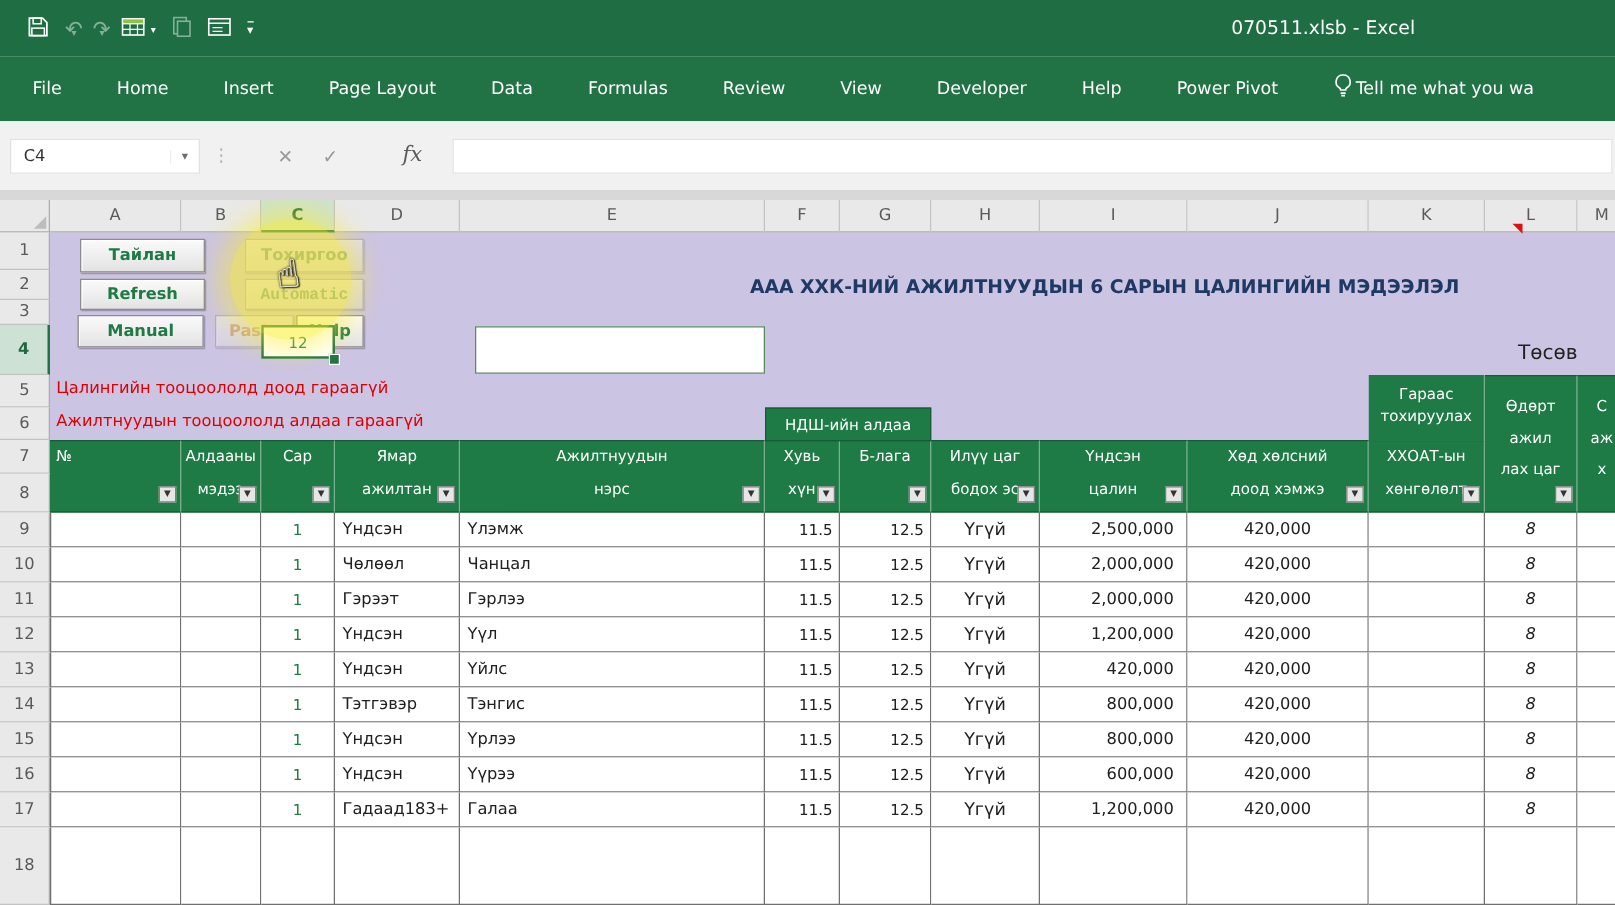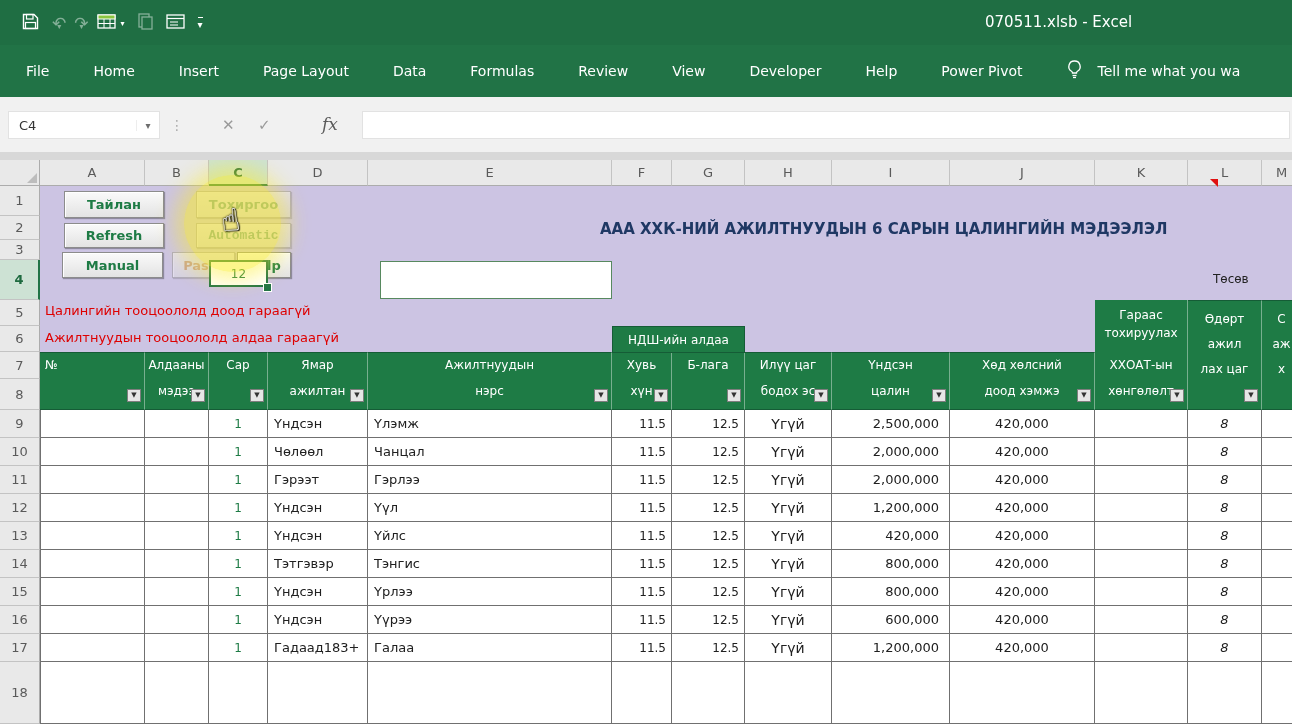--- a/index.html
+++ b/index.html
@@ -12,21 +12,21 @@
   .titlebar{position:absolute;left:0;top:0;width:1292px;height:45px;background:#1F6E43;}
   .qat{position:absolute;left:22px;top:10px;height:26px;display:flex;align-items:center;gap:13px;color:#fff;}
   .qat .glyph{font-size:17px;line-height:17px;color:#fff;}
   .qat .mini{font-size:8px;margin-left:-9px;margin-top:8px;}
   .dim{opacity:.45;}
   .win-title{position:absolute;left:985px;top:13px;color:#fff;font-size:15px;white-space:nowrap;}
   
   .tabs{position:absolute;left:0;top:45px;width:1292px;height:52px;background:#217346;
         display:flex;align-items:center;color:#fff;font-size:14px;padding-left:4px;overflow:hidden;}
   .tab{padding:0 22px;line-height:52px;white-space:nowrap;cursor:default;}
-  .tellme{display:flex;align-items:center;gap:16px;margin-left:22px;white-space:nowrap;}
+  .tellme{display:flex;align-items:center;gap:3px;margin-left:22px;white-space:nowrap;}
   
   .fbar{position:absolute;left:0;top:97px;width:1292px;height:55px;background:#F1F1F1;border-bottom:1px solid #CFCFCF;}
   .namebox{position:absolute;left:8px;top:14px;width:152px;height:28px;background:#fff;border:1px solid #E2E2E2;
            display:flex;align-items:center;font-size:13px;color:#333;box-sizing:border-box;}
   .namebox .nbval{padding-left:10px;flex:1;}
   .nb-arrow{width:22px;text-align:center;color:#6d6d6d;font-size:10px;border-left:1px solid #EDEDED;}
   .fsep{position:absolute;left:170px;top:20px;color:#ADADAD;font-size:14px;letter-spacing:1px;}
   .fbtn{position:absolute;top:19px;font-size:15px;color:#9A9A9A;}
   .fbx{left:222px;} .fbc{left:258px;}
   .fxl{position:absolute;left:322px;top:17px;font-family:"DejaVu Serif","Liberation Serif",serif;
@@ -47,21 +47,21 @@
   .row-hdr{position:absolute;left:0;width:40px;background:#E9E9E9;color:#5A5A5A;font-size:13px;
           border-right:1px solid #ACACAC;border-bottom:1px solid #C3C3C3;box-sizing:border-box;
           display:flex;align-items:center;justify-content:center;}
   .row-hdr.sel{background:#CDE2D4;color:#1E6A3F;font-weight:bold;border-right:2px solid #217346;}
   
   .band-cell{position:absolute;background:#1E7B45;color:#fff;font-size:12px;text-align:center;
           border-right:1px solid rgba(255,255,255,.4);border-bottom:1px solid #155C36;border-top:1px solid #155C36;
           box-sizing:border-box;padding-top:5px;z-index:1;}
   .band-line{height:15px;line-height:15px;overflow:hidden;white-space:nowrap;}
   .band-line + .band-line{margin-top:11px;}
-  .band-cell.tall{padding-top:6px;}
+  .band-cell.tall{padding-top:12px;}
   .band-cell.tall .band-line{height:25px;line-height:25px;margin:0;}
   .band-line.left{text-align:left;padding-left:5px;}
   .filter-btn{position:absolute;right:3px;bottom:7px;width:14px;height:13px;background:#E6E6E6;
           border:1px solid #7E7E7E;color:#333;font-size:7px;line-height:11px;text-align:center;box-sizing:border-box;}
   
   .cell{position:absolute;background:#fff;color:#202020;font-size:13px;display:flex;align-items:center;
         border-right:1px solid #707070;border-bottom:1px solid #707070;box-sizing:border-box;overflow:hidden;}
   .c-A{border-left:1px solid #707070;}
   .c-C{justify-content:center;color:#1E7B45;font-size:12px;}
   .c-D,.c-E{padding-left:6px;}
@@ -81,21 +81,21 @@
   .doc-title{position:absolute;left:600px;top:60px;width:548px;text-align:center;z-index:4;
         font-weight:bold;font-size:15px;color:#1F3864;white-space:nowrap;}
   .alert{position:absolute;left:45px;color:#DE0000;font-size:13px;z-index:4;white-space:nowrap;}
   .alert1{top:143px;} .alert2{top:170px;}
   .c4box{position:absolute;left:209px;top:100px;width:59px;height:27px;background:#fff;z-index:6;
         border:2px solid #217346;box-sizing:border-box;display:flex;align-items:center;justify-content:center;
         color:#1E7B45;font-size:12px;}
   .c4handle{position:absolute;left:263px;top:123px;width:7px;height:7px;background:#217346;border:1px solid #fff;z-index:7;}
   .textbox{position:absolute;left:380px;top:101px;width:232px;height:38px;background:#fff;
         border:1px solid #57895F;box-sizing:border-box;z-index:5;}
-  .budget{position:absolute;left:1213px;top:112px;width:49px;text-align:left;font-size:12px;color:#222;
+  .budget{position:absolute;left:1213px;top:112px;width:49px;text-align:right;font-size:16px;color:#222;
         white-space:nowrap;overflow:hidden;z-index:4;}
   .ndsh{position:absolute;left:612px;top:166px;width:133px;height:27px;background:#1E7B45;color:#fff;
         font-size:12px;display:flex;align-items:center;justify-content:center;border:1px solid #155C36;
         box-sizing:border-box;z-index:2;}
   .garaas{position:absolute;left:1095px;top:140px;width:93px;height:53px;background:#1E7B45;color:#fff;
         font-size:12px;text-align:center;box-sizing:border-box;padding-top:6px;z-index:2;
         border-right:1px solid rgba(255,255,255,.4);}
   .garaas div{height:18px;line-height:18px;}
   .red-marker{position:absolute;left:1210px;top:19px;width:0;height:0;z-index:6;
         border-top:8px solid #E01010;border-left:8px solid transparent;}

